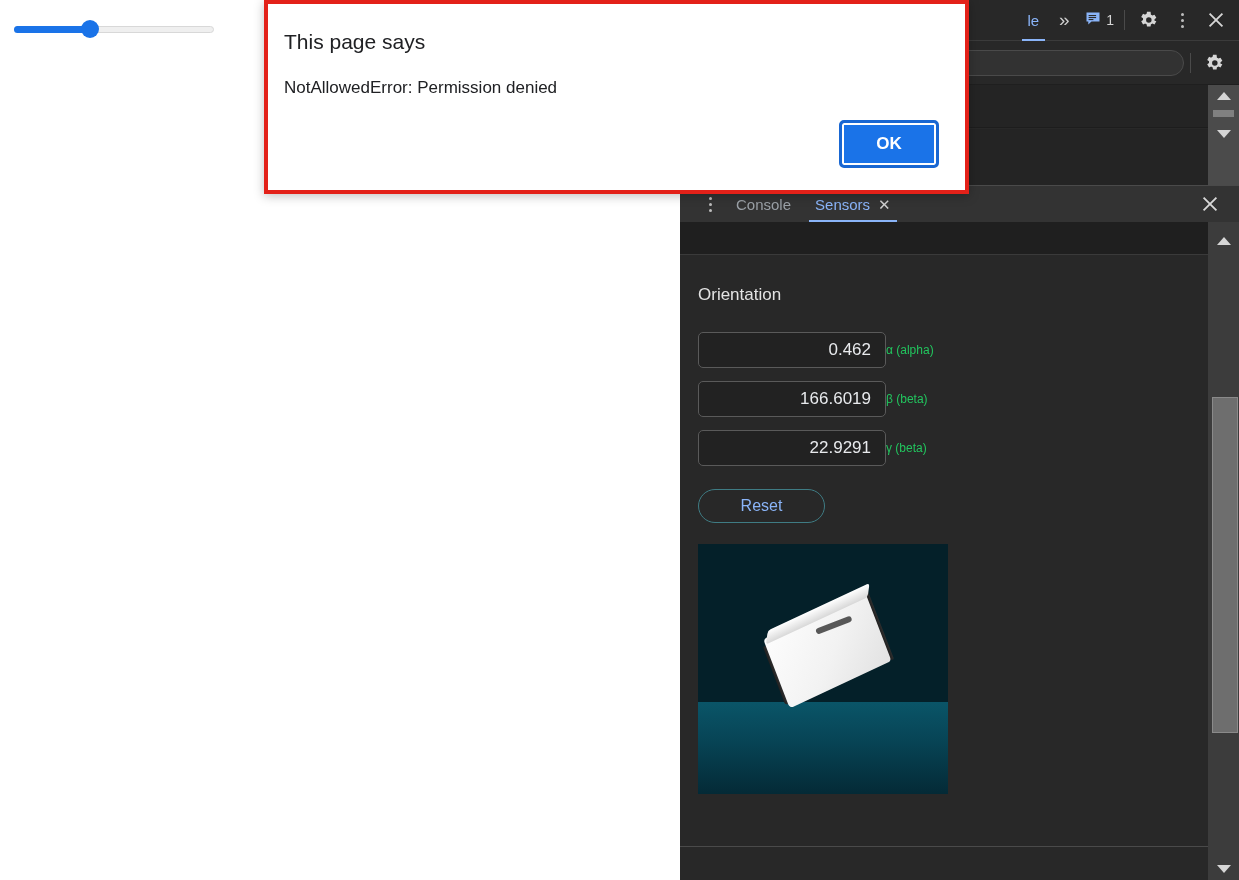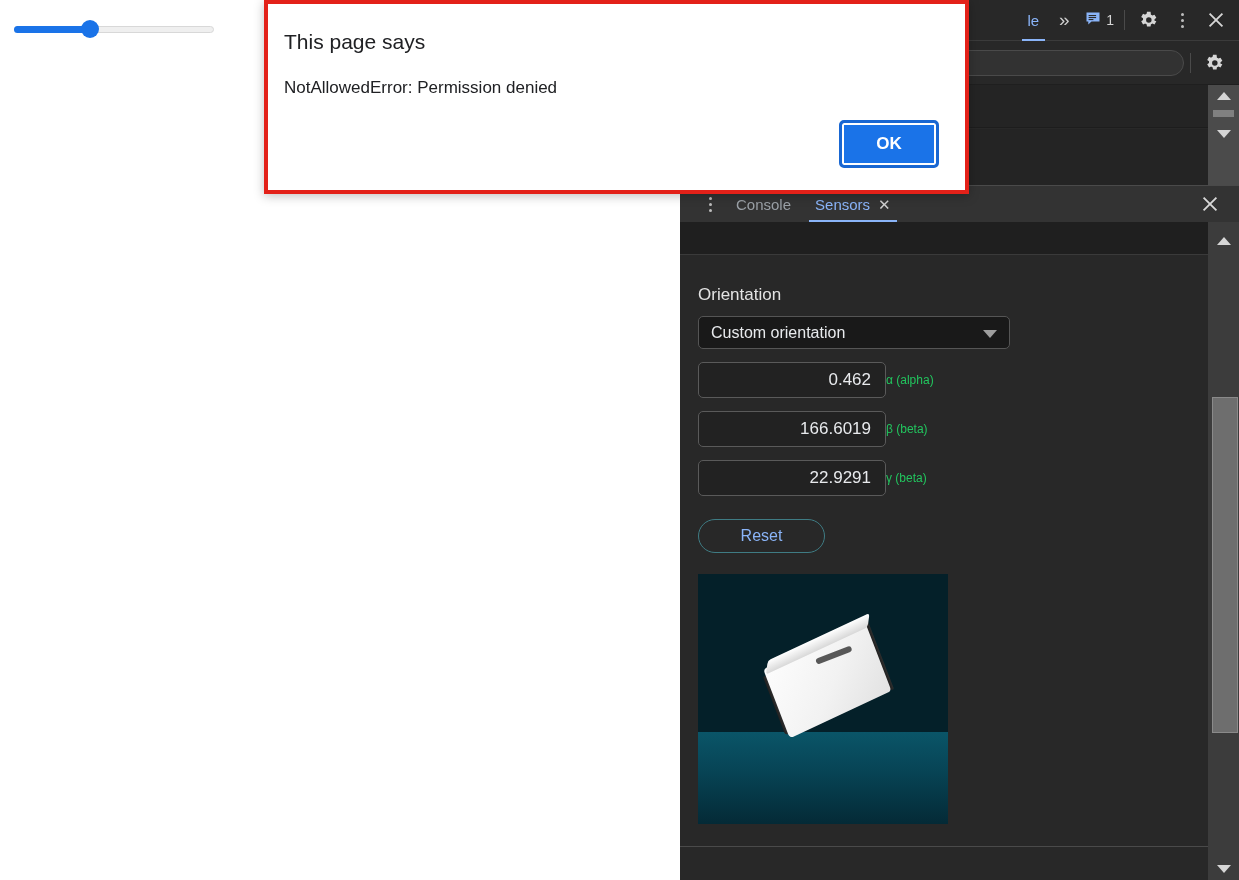--- a/index.html
+++ b/index.html
@@ -194,21 +194,21 @@
   
   #sensors-content {
     position: absolute; left: 0; top: 69px;
     width: 528px; height: 591px;
     background: #282828;
     overflow: hidden;
     padding: 30px 0 0 18px;
   }
   .section-title {
     color: #e3e3e3; font-size: 17px;
-    margin-bottom: 11px;
+    margin-bottom: 27px;
   }
   #orientation-select {
     width: 312px; height: 33px;
     background: #191919;
     color: #e8eaed;
     border: 1px solid #555555;
     border-radius: 5px;
     font-size: 16px;
     padding: 0 30px 0 12px;
     display: flex; align-items: center;
@@ -458,24 +458,20 @@
           <path stroke="#d8d8d8" stroke-width="2" d="M5 5l14 14M19 5L5 19"></path>
         </svg>
       </div>
     </div>
 
     <div id="drawer-strip"></div>
 
     <div id="sensors-content">
       <div class="section-title">Orientation</div>
 
-      <div id="orientation-select">
-        <span>Custom orientation</span>
-        <span class="caret"></span>
-      </div>
 
       <div class="field-row">
         <input class="num-field" type="text" value="0.462" style="">
         <span class="field-label">α (alpha)</span>
       </div>
       <div class="field-row">
         <input class="num-field" type="text" value="166.6019" style="">
         <span class="field-label">β (beta)</span>
       </div>
       <div class="field-row">

